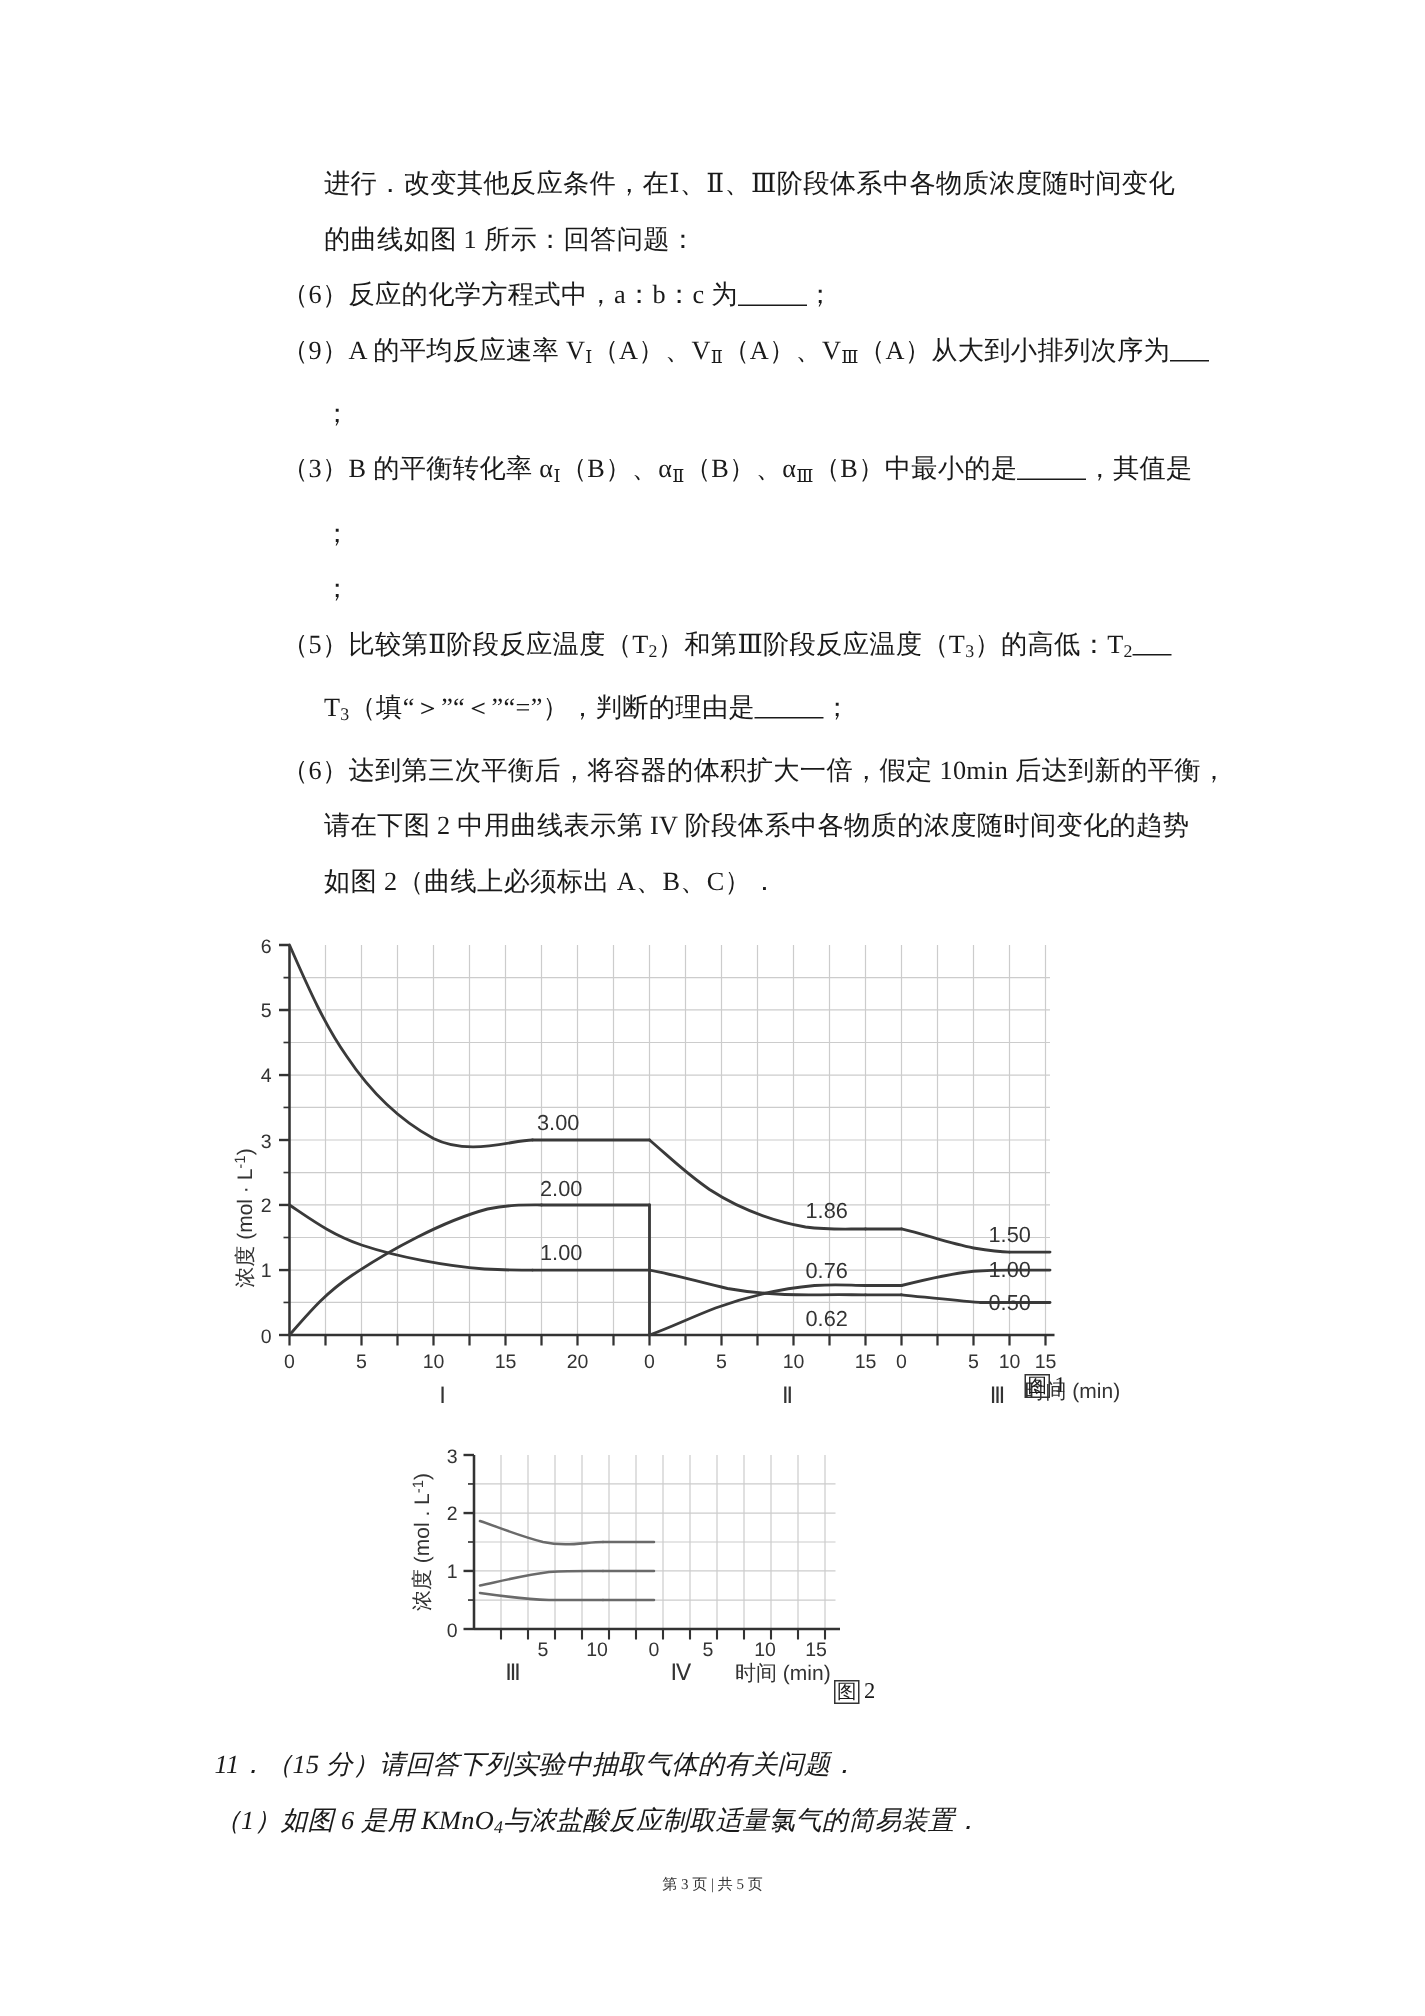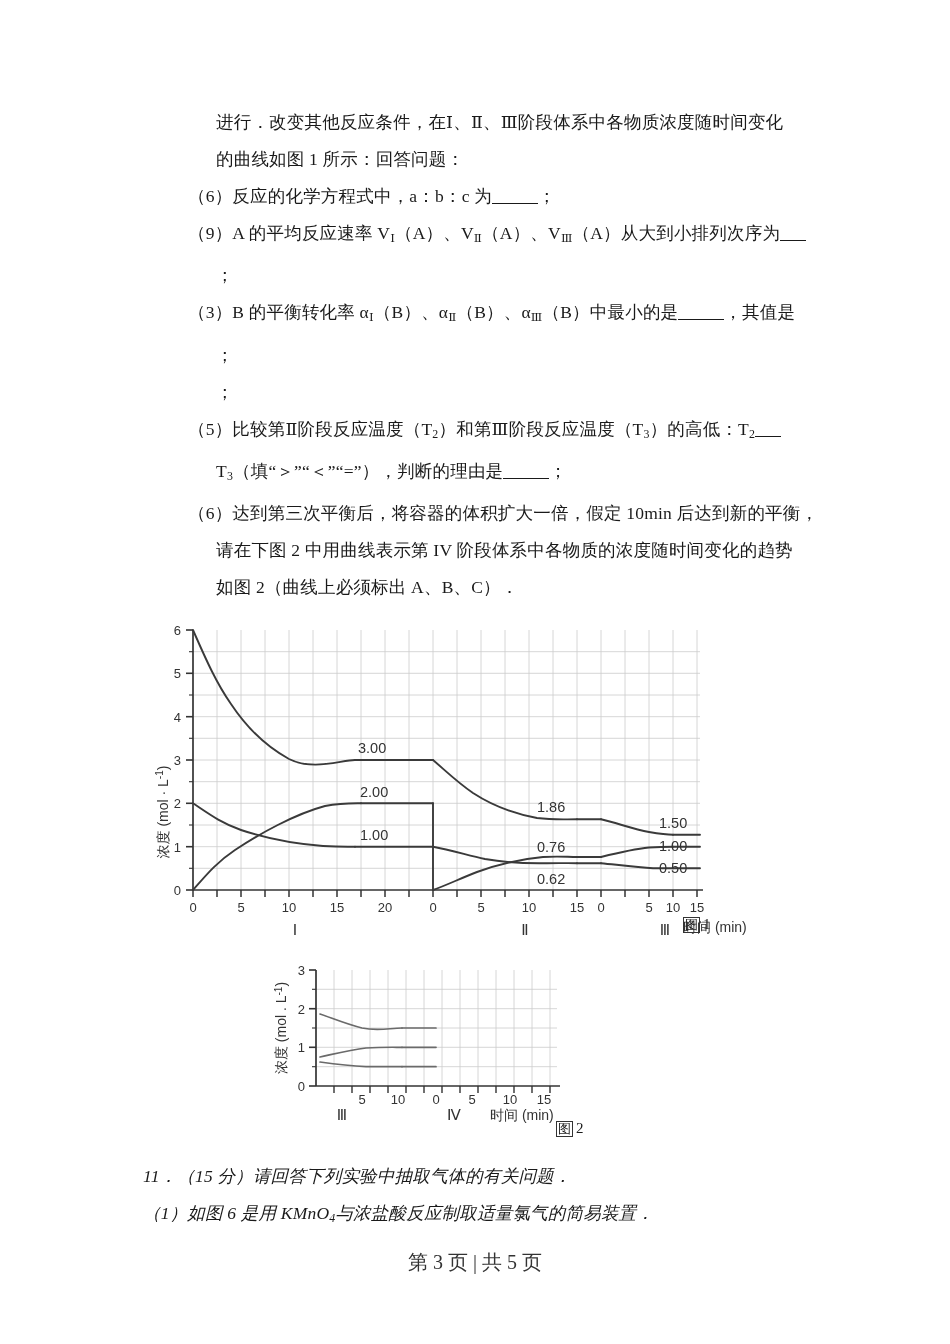--- a/index.html
+++ b/index.html
@@ -95,21 +95,21 @@
     top: 1158px;
     width: 680px;
     font-style: italic;
   }
   .footer {
     position: absolute;
     left: 0;
     top: 1249px;
     width: 950px;
     text-align: center;
-    font-size: 20px;
+    font-size: 10px;
     color: #333;
     font-family: "Liberation Serif", serif;
   }
   svg text {
     font-family: "Liberation Sans", sans-serif;
     fill: #333333;
   }
   .axtick { font-size: 13px; }
   .dval  { font-size: 14.5px; }
   .stg   { font-size: 15px; font-family: "Liberation Serif", serif; }

